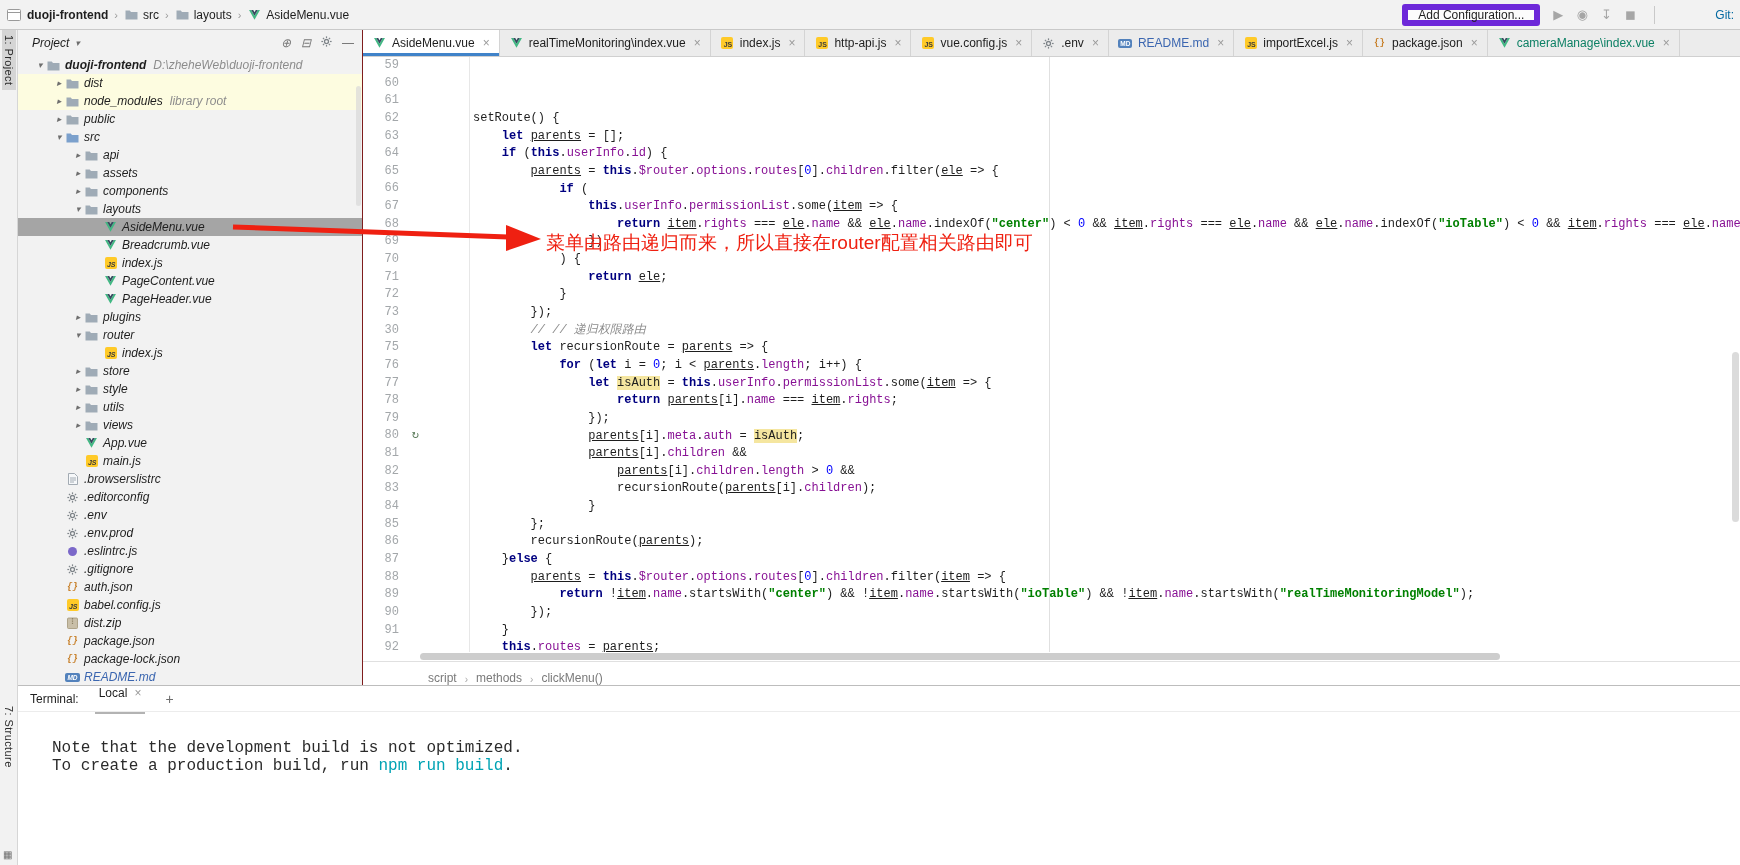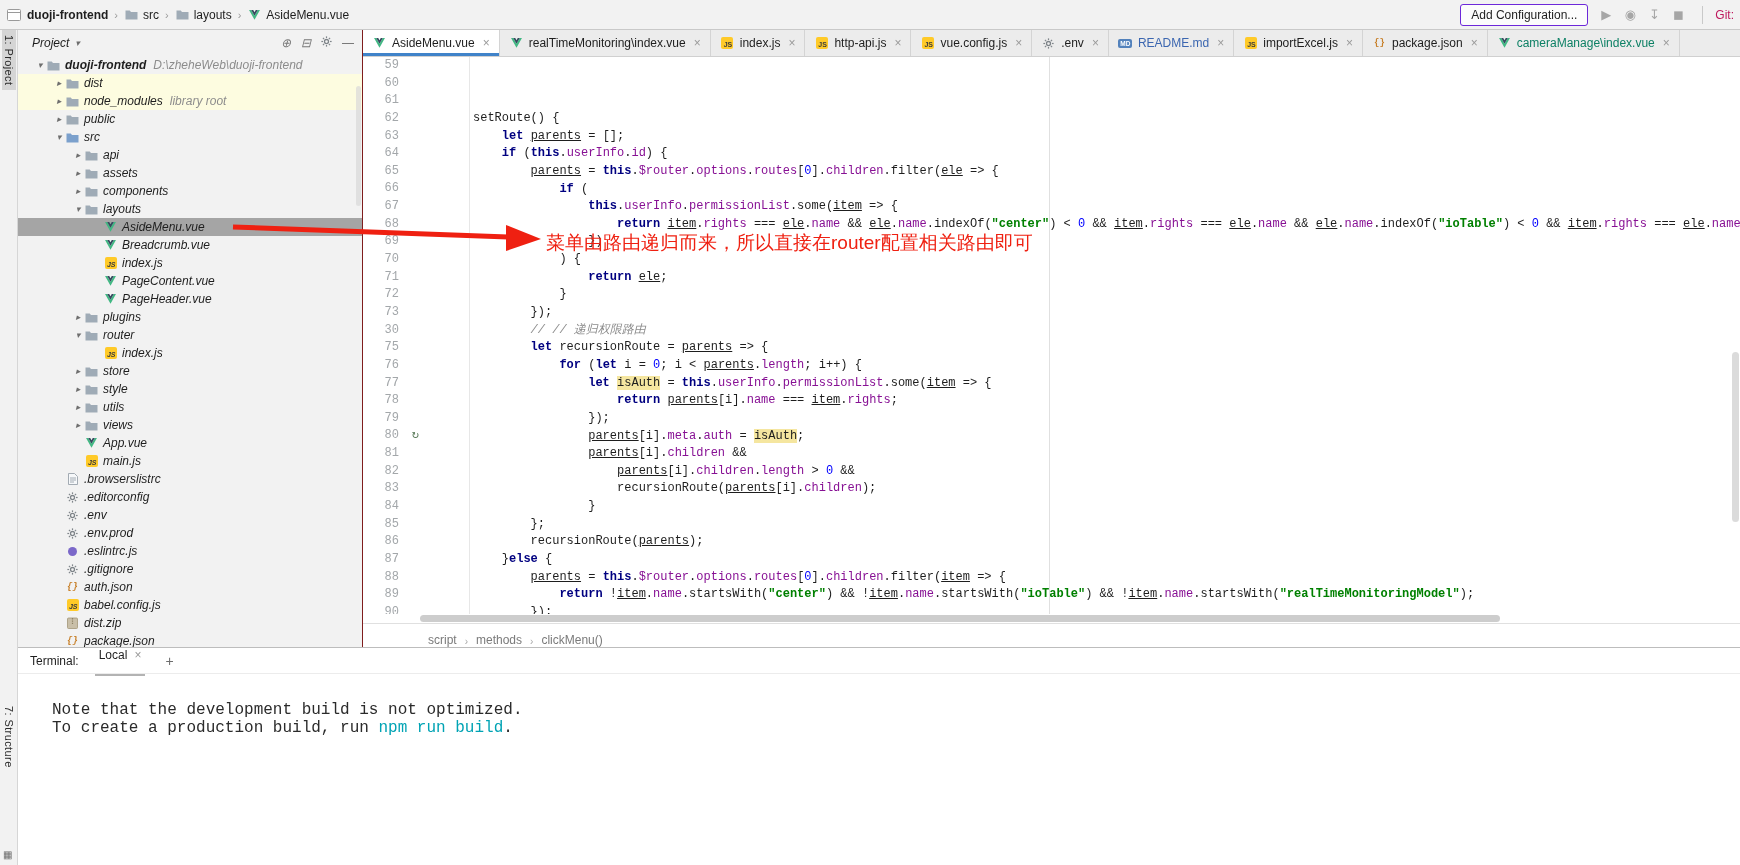--- a/index.html
+++ b/index.html
@@ -7,25 +7,25 @@
   body{font-family:"Liberation Sans",sans-serif;font-size:12px;color:#1e1e1e;}
   #app{position:relative;width:1740px;height:865px;overflow:hidden;background:#fff;}
 
   
   .topbar{height:30px;background:#f2f2f2;border-bottom:1px solid #c9c9c9;display:flex;align-items:center;padding:0 4px 0 6px;gap:6px;overflow:hidden;}
   .crumbs{display:flex;align-items:center;gap:5px;white-space:nowrap;}
   .crumb{display:inline-flex;align-items:center;gap:4px;}
   .crumb.bold{font-weight:bold;}
   .crumb-sep{color:#9a9a9a;font-size:11px;padding:0 1px;}
   .topbar-spacer{flex:1;}
-  .addcfg{border:1px solid #6d28d9;border-radius:3px;background:#fcfcfc;padding:0 10px;height:22px;display:inline-flex;align-items:center;color:#1e1e1e;white-space:nowrap;}
+  .addcfg{border:6px solid #6d28d9;border-radius:3px;background:#fcfcfc;padding:0 10px;height:22px;display:inline-flex;align-items:center;color:#1e1e1e;white-space:nowrap;}
   .runbar{display:flex;align-items:center;}
   .tb-icon{width:24px;text-align:center;color:#a6a6a6;font-size:13px;cursor:default;}
   .tb-sep{width:1px;height:18px;background:#c9c9c9;margin:0 6px;}
-  .git-label{white-space:nowrap;color:#be185d;padding-right:2px;}
+  .git-label{white-space:nowrap;color:#0369a1;padding-right:2px;margin-left:48px;}
 
   
   .bodyrow{display:flex;height:835px;}
   .leftstrip{width:18px;background:#f2f2f2;border-right:1px solid #d6d6d6;position:relative;flex:none;}
   .vbtn{writing-mode:vertical-rl;font-size:11px;color:#2b2b2b;padding:5px 1px;letter-spacing:.4px;white-space:nowrap;margin-left:2px;}
   .vbtn.active{background:#d5d5d5;}
   .vbtn.bottom{position:absolute;bottom:92px;left:0;}
   .strip-bottom-icon{position:absolute;bottom:5px;left:3px;color:#6d6d6d;font-size:10px;}
   .right-col{flex:1;display:flex;flex-direction:column;min-width:0;}
   .mid{flex:1;display:flex;min-height:0;}
@@ -80,21 +80,21 @@
   .margin-guide{position:absolute;top:0;bottom:0;left:579px;width:1px;background:#e0e0e0;}
   .ed-vscroll{position:absolute;right:1px;top:295px;width:7px;height:170px;background:#d2d2d2;border-radius:4px;opacity:.8;}
 
   .hscroll{height:9px;position:relative;background:#fff;flex:none;}
   .hthumb{position:absolute;left:57px;width:1080px;top:1px;height:7px;background:#cdcdcd;border-radius:4px;}
 
   .ebread{height:24px;border-top:1px solid #e0e0e0;display:flex;align-items:flex-end;padding-left:65px;color:#7a7a7a;gap:8px;background:#fff;flex:none;white-space:nowrap;}
   .ebread .sep{color:#a8a8a8;font-size:10px;}
 
   
-  .terminal{height:218px;border-top:1px solid #bdbdbd;background:#fff;display:flex;flex-direction:column;flex:none;}
+  .terminal{height:180px;border-top:1px solid #bdbdbd;background:#fff;display:flex;flex-direction:column;flex:none;}
   .term-head{height:26px;display:flex;align-items:center;padding-left:12px;gap:16px;border-bottom:1px solid #ececec;flex:none;}
   .term-title{color:#1e1e1e;}
   .term-tab{display:flex;align-items:center;gap:7px;padding:3px 4px 12px 4px;border-bottom:2px solid #b3b3b3;}
   .term-close{color:#9a9a9a;}
   .term-plus{color:#6d6d6d;font-size:14px;padding:0 4px;}
   .term-body{flex:1;font-family:"Liberation Mono",monospace;font-size:16px;line-height:18px;padding:27px 0 0 34px;color:#2b2b2b;white-space:pre;}
   .term-cmd{color:#00a3b4;}
 
   
   .overlay{position:absolute;inset:0;pointer-events:none;z-index:50;}

